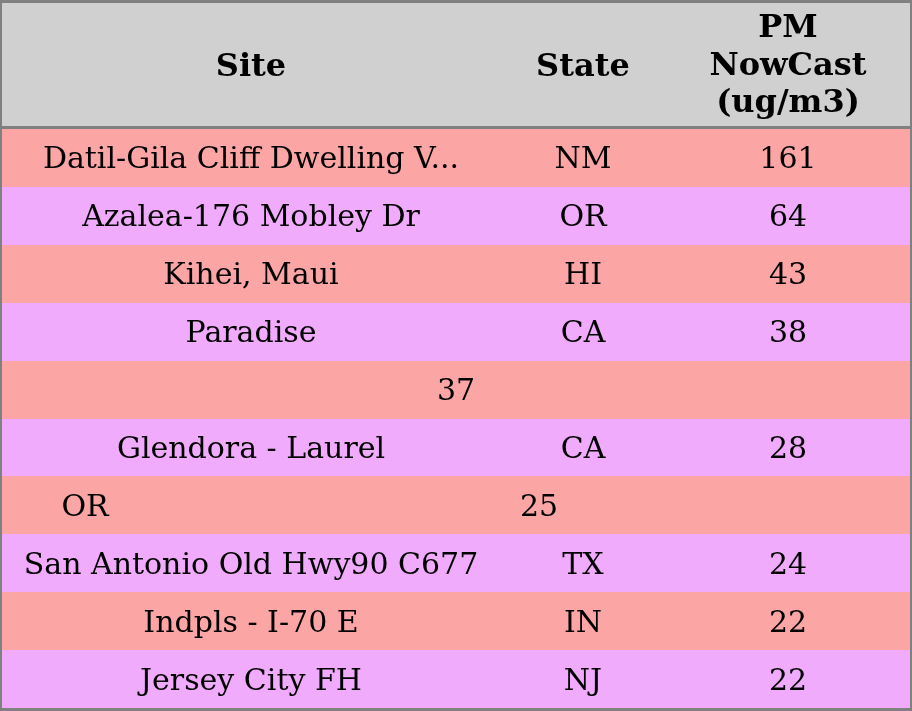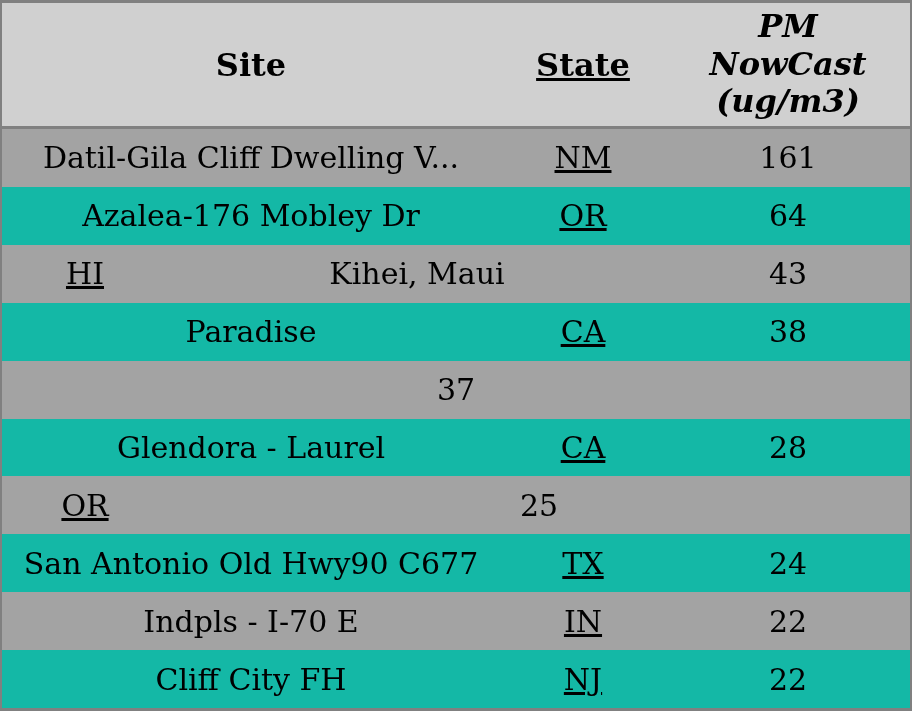--- a/index.html
+++ b/index.html
@@ -33,41 +33,40 @@
     flex: 1 1 auto;
     display: flex;
     flex-direction: column;
   }
   .row {
     flex: 1 1 0;
     display: flex;
     align-items: stretch;
     font-size: 30px;
   }
-  .row.stripe { background: #a3a3a3; justify-content: space-between; }
-  .row.plain  { background: #14b8a6; }
+  .row.stripe { background: #fca5a5; justify-content: space-between; }
+  .row.plain  { background: #f0abfc; }
   .cell {
     display: flex;
     align-items: center;
     justify-content: center;
     text-align: center;
     box-sizing: border-box;
     white-space: nowrap;
     overflow: hidden;
   }
   .col-site  { width: 498px; }
-  .col-state { width: 166px; text-decoration: underline; }
+  .col-state { width: 166px; }
   .col-pm    { flex: 1 1 auto; }
   .pm-header-label {
     display: inline-block;
     max-width: 185px;
     line-height: 1.18;
     white-space: normal;
     text-align: center;
-    font-style: italic;
   }
 </style>
 </head>
 <body>
 
 <div class="aq-table">
   <div class="header-row">
     <div class="cell col-site">
       <span>Site</span>
     </div>
@@ -83,22 +82,22 @@
         <div class="cell col-site">Datil-Gila Cliff Dwelling V...</div>
         <div class="cell col-state">NM</div>
         <div class="cell col-pm">161</div>
       </div>
       <div class="row plain">
         <div class="cell col-site">Azalea-176 Mobley Dr</div>
         <div class="cell col-state">OR</div>
         <div class="cell col-pm">64</div>
       </div>
       <div class="row stripe">
+        <div class="cell col-site">Kihei, Maui</div>
         <div class="cell col-state">HI</div>
-        <div class="cell col-site">Kihei, Maui</div>
         <div class="cell col-pm">43</div>
       </div>
       <div class="row plain">
         <div class="cell col-site">Paradise</div>
         <div class="cell col-state">CA</div>
         <div class="cell col-pm">38</div>
       </div>
       <div class="row stripe">
         <div class="cell col-pm">37</div>
       </div>
@@ -115,18 +114,18 @@
         <div class="cell col-site">San Antonio Old Hwy90 C677</div>
         <div class="cell col-state">TX</div>
         <div class="cell col-pm">24</div>
       </div>
       <div class="row stripe">
         <div class="cell col-site">Indpls - I-70 E</div>
         <div class="cell col-state">IN</div>
         <div class="cell col-pm">22</div>
       </div>
       <div class="row plain">
-        <div class="cell col-site">Cliff City FH</div>
+        <div class="cell col-site">Jersey City FH</div>
         <div class="cell col-state">NJ</div>
         <div class="cell col-pm">22</div>
       </div>
     </div>
 </div>
 
 </body></html>

